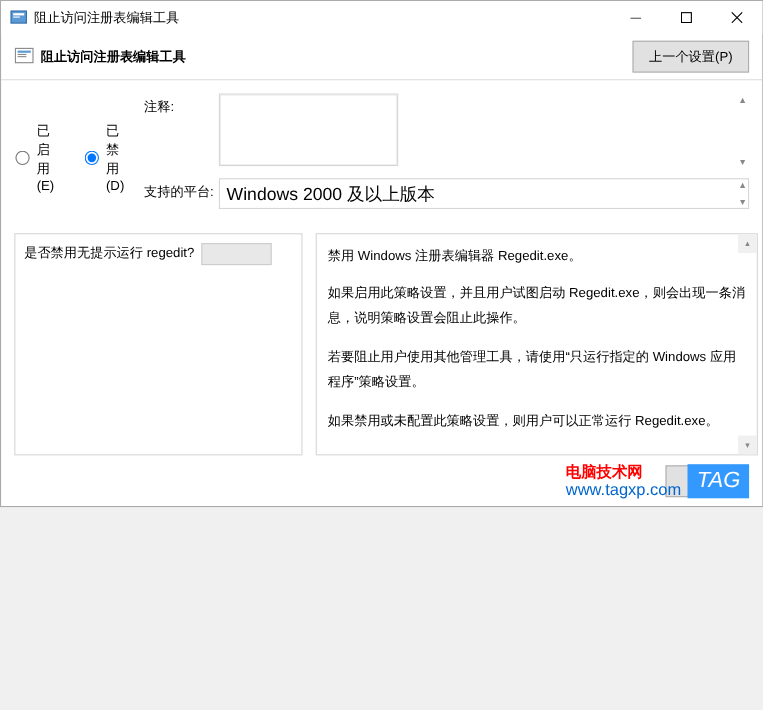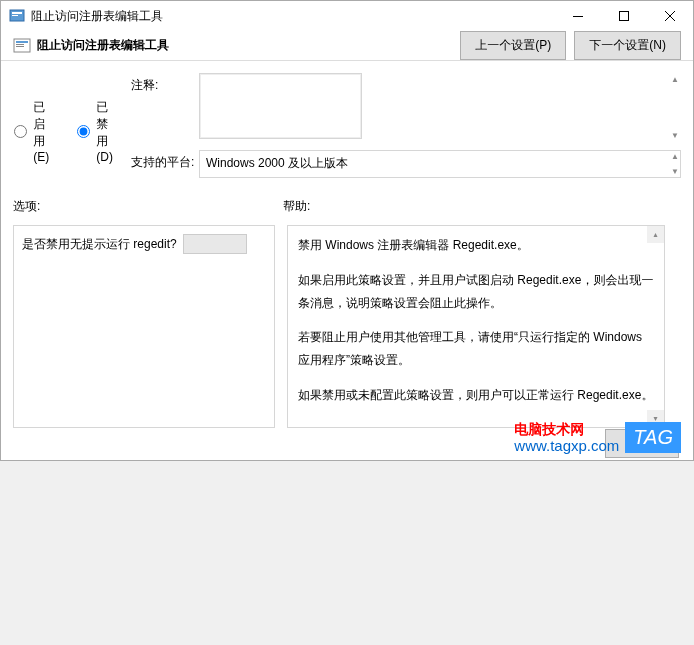--- a/index.html
+++ b/index.html
@@ -91,42 +91,42 @@
       resize: none;
       box-shadow: inset 0 0 0 1px #eee;
     }
     .platform-box {
       flex: 1;
       height: 28px;
       border: 1px solid #d6d6d6;
       background: #fff;
       padding: 4px 6px;
       font-family: inherit;
-      font-size: 12px;
+      font-size: 16px;
     }
     .scroll-arrows {
       position: absolute;
       right: 2px;
       display: flex;
       flex-direction: column;
       gap: 0;
     }
     .field-wrap { position: relative; flex: 1; }
     .tiny-arrow { font-size: 8px; color: #888; line-height: 9px; }
     
     .labels-row {
       display: flex;
       padding: 4px 12px;
     }
     .label-options { width: 270px; }
     
     .lower-section {
       flex: 1;
       display: flex;
-      padding: 6px 28px 0 12px;
+      padding: 6px 4px 0 12px;
       gap: 12px;
     }
     .options-panel {
       width: 262px;
       border: 1px solid #d6d6d6;
       background: #fff;
       padding: 8px;
     }
     .opt-row { display: flex; align-items: center; gap: 6px; }
     .opt-combo {
@@ -214,21 +214,20 @@
       <svg viewBox="0 0 18 18">
           <rect x="1" y="2" width="16" height="13" fill="#fff" stroke="#888"></rect>
           <rect x="3" y="4" width="12" height="2" fill="#5b9bd5"></rect>
           <rect x="3" y="7" width="8" height="1" fill="#888"></rect>
           <rect x="3" y="9" width="8" height="1" fill="#888"></rect>
         </svg>
     </span>
     <span class="toolbar-title">阻止访问注册表编辑工具</span>
     <div class="toolbar-buttons">
       <button class="std-btn">上一个设置(P)</button>
-      <button class="std-btn">下一个设置(N)</button>
     </div>
   </div>
 
   <div class="config-section">
     <div class="radio-col">
       <label class="radio-item">
         <input type="radio" name="state" style="">
         <span>未配置(C)</span>
       </label>
       <label class="radio-item">
@@ -261,24 +260,20 @@
               <span class="tiny-arrow">▲</span>
             </div>
           <div class="scroll-arrows" style="bottom:2px;">
               <span class="tiny-arrow">▼</span>
             </div>
         </div>
       </div>
     </div>
   </div>
 
-  <div class="labels-row">
-    <div class="label-options">选项:</div>
-    <div>帮助:</div>
-  </div>
 
   <div class="lower-section">
     <div class="options-panel">
       <div class="opt-row">
         <span>是否禁用无提示运行 regedit?</span>
         <div class="opt-combo"></div>
       </div>
     </div>
     <div class="help-panel">
       <p>禁用 Windows 注册表编辑器 Regedit.exe。</p>

